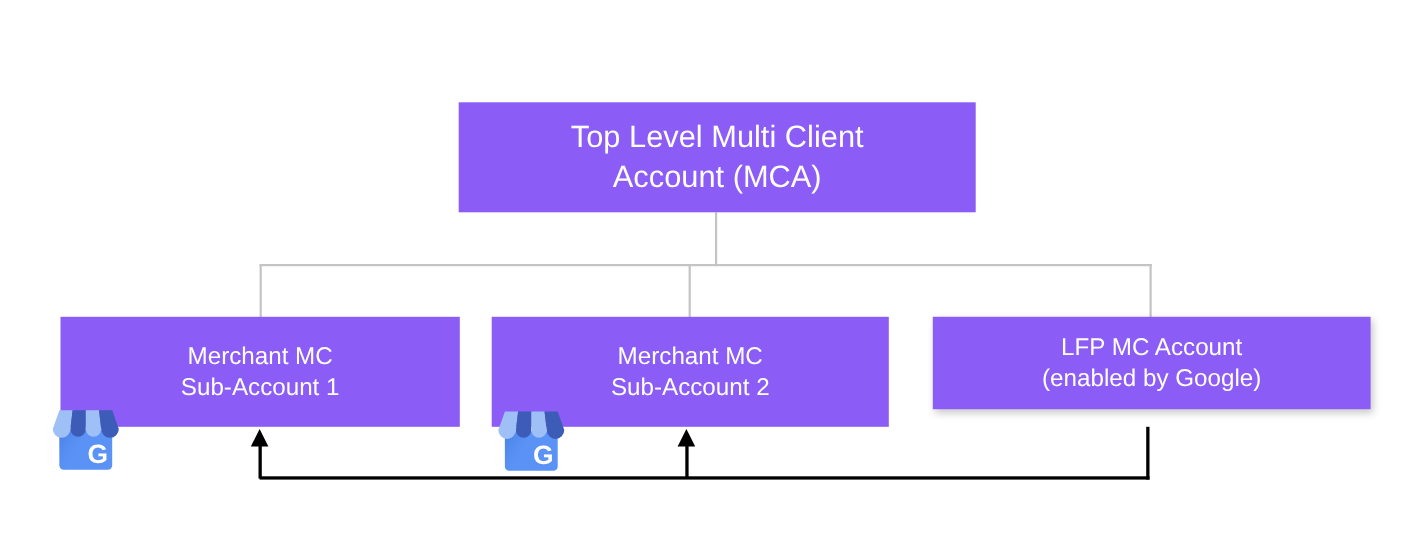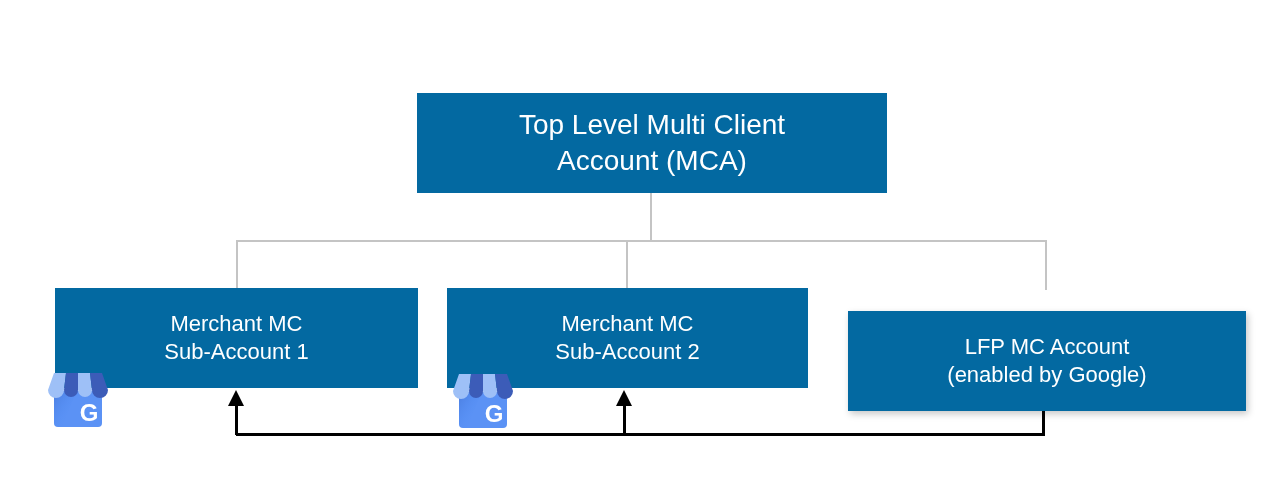--- a/index.html
+++ b/index.html
@@ -12,21 +12,21 @@
   }
   #canvas {
     position: relative;
     width: 1286px;
     height: 501px;
     background: #ffffff;
     overflow: hidden;
   }
   .node {
     position: absolute;
-    background: #0369a1;
+    background: #8b5cf6;
     color: #ffffff;
     display: flex;
     align-items: center;
     justify-content: center;
     text-align: center;
     line-height: 1.28;
     box-sizing: border-box;
     z-index: 3;
   }
   .node .node-text {
@@ -51,24 +51,23 @@
     left: 447px;
     top: 288px;
     width: 361px;
     height: 100px;
     font-size: 22px;
   }
   #node-lfp {
     left: 848px;
     top: 288px;
     width: 398px;
-    height: 100px;
+    height: 84px;
     font-size: 22px;
     box-shadow: 2px 3px 7px rgba(0,0,0,0.22);
-    margin-top: 23px;
   }
   
   .gline {
     position: absolute;
     background: #c4c4c4;
     z-index: 1;
   }
   #gl-stem      { left: 650px; top: 193px; width: 2px;  height: 49px; }
   #gl-bus       { left: 236px; top: 240px; width: 811px; height: 2px; }
   #gl-drop-1    { left: 236px; top: 240px; width: 2px;  height: 50px; }

